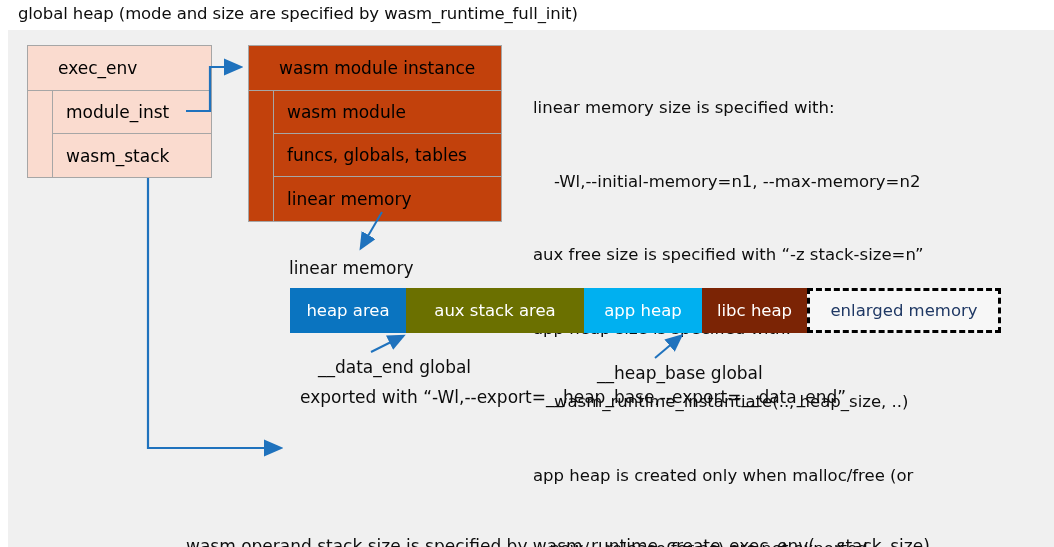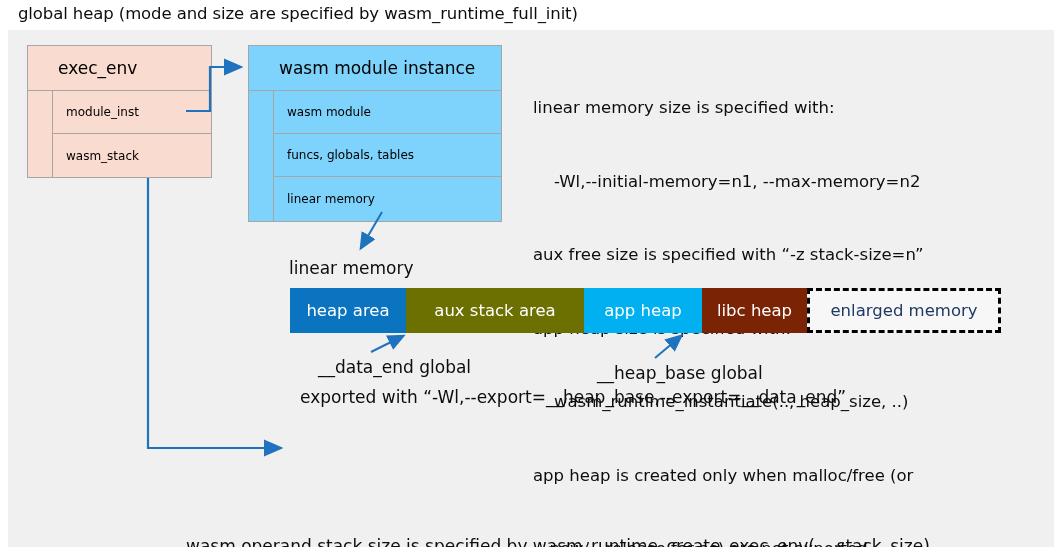--- a/index.html
+++ b/index.html
@@ -66,41 +66,41 @@
   }
   .structbox .rows {
     flex: 1 1 auto;
     box-sizing: border-box;
   }
   .structbox .row {
     box-sizing: border-box;
     display: flex;
     align-items: center;
     padding-left: 13px;
-    font-size: 12px;
+    font-size: 17px;
     color: #000000;
     white-space: nowrap;
     border-bottom: 1px solid #a6a6a6;
   }
   .structbox .row:last-child { border-bottom: none; }
 
   
   #exec-env-box {
     left: 27px; top: 45px; width: 185px; height: 133px;
     background: #fadbcf;
   }
   #exec-env-box .hdr { height: 45px; }
   #exec-env-box .body { height: 86px; }
   #exec-env-box .gutter { width: 25px; }
   #exec-env-box .row { height: 43px; }
 
   
   #module-inst-box {
     left: 248px; top: 45px; width: 254px; height: 177px;
-    background: #7dd3fc;
+    background: #c2410c;
   }
   #module-inst-box .hdr { height: 45px; }
   #module-inst-box .body { height: 130px; }
   #module-inst-box .gutter { width: 25px; }
   #module-inst-box .row { height: 43px; }
   #module-inst-box .row:nth-child(3) { height: 44px; }
 
   
   .infotext {
     position: absolute;

